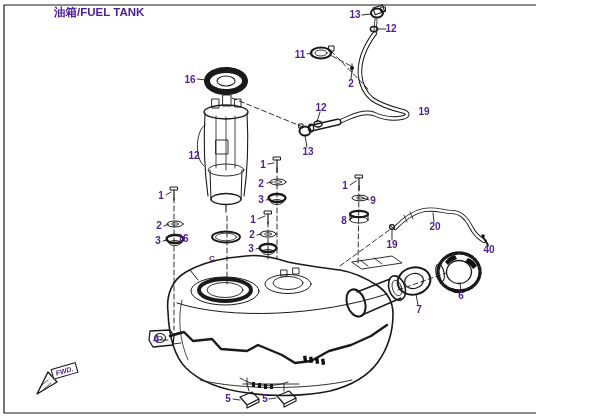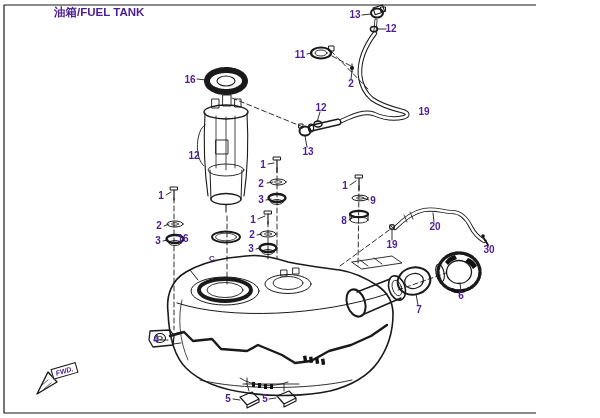--- a/index.html
+++ b/index.html
@@ -234,21 +234,21 @@
   <span class="part-label" style="left:251px;top:249px">3</span>
   <span class="part-label" style="left:161px;top:196px">1</span>
   <span class="part-label" style="left:159px;top:226px">2</span>
   <span class="part-label" style="left:158px;top:241px">3</span>
   <span class="part-label" style="left:183px;top:239px">16</span>
   <span class="part-label" style="left:345px;top:186px">1</span>
   <span class="part-label" style="left:373px;top:201px">9</span>
   <span class="part-label" style="left:344px;top:221px">8</span>
   <span class="part-label" style="left:392px;top:245px">19</span>
   <span class="part-label" style="left:435px;top:227px">20</span>
-  <span class="part-label" style="left:489px;top:250px">30</span>
+  <span class="part-label" style="left:489px;top:250px">40</span>
   <span class="part-label" style="left:461px;top:296px">6</span>
   <span class="part-label" style="left:419px;top:310px">7</span>
   <span class="part-label" style="left:156px;top:340px">4</span>
   <span class="part-label" style="left:228px;top:399px">5</span>
   <span class="part-label" style="left:265px;top:399px">5</span>
 
   <span class="sec-label" style="left:212px;top:258px">C</span>
 
   <div class="fwd-box">FWD.</div>
 </div>

